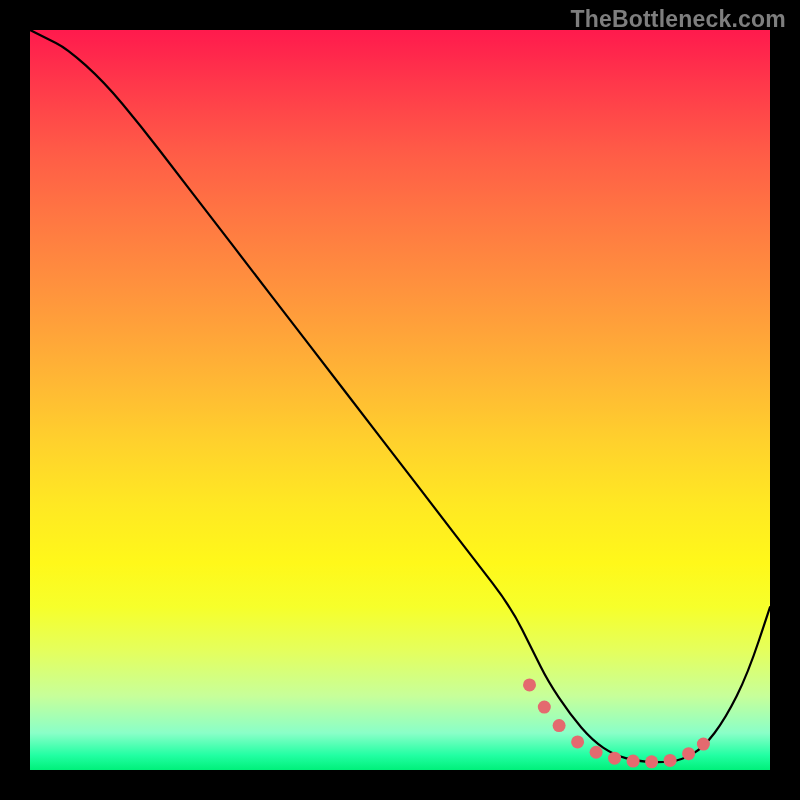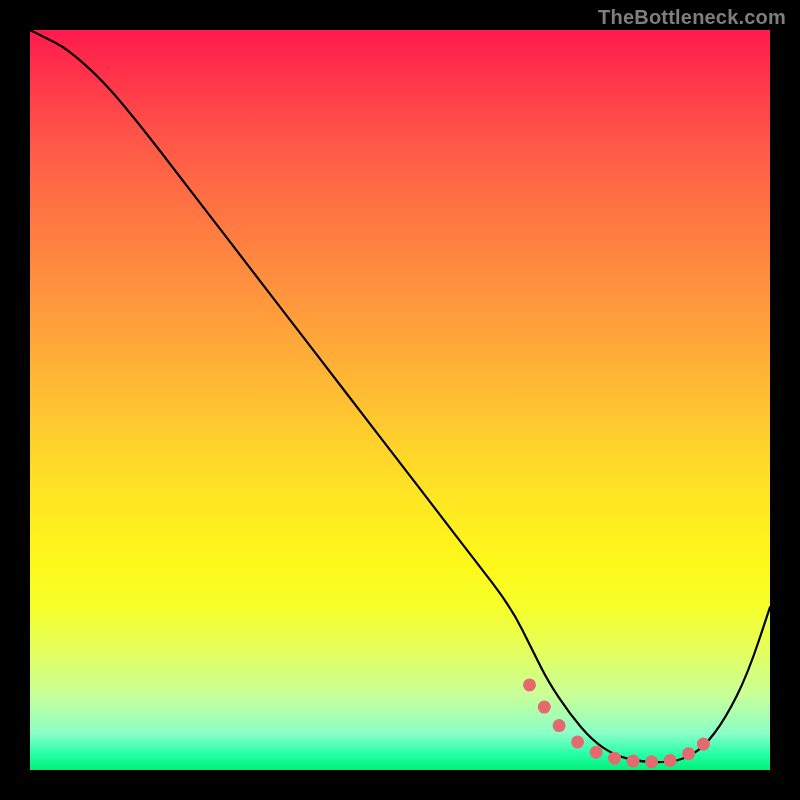--- a/index.html
+++ b/index.html
@@ -52,21 +52,21 @@
     top: 30px;
     width: 740px;
     height: 740px;
     overflow: visible;
   }
   .watermark {
     position: absolute;
     top: 6px;
     right: 14px;
     color: #7e7e7e;
-    font-size: 20px;
+    font-size: 23px;
     font-weight: 600;
     letter-spacing: 0.2px;
   }
 </style>
 </head>
 <body>
 
 <div class="frame">
   <div class="plot-area"></div>
 

